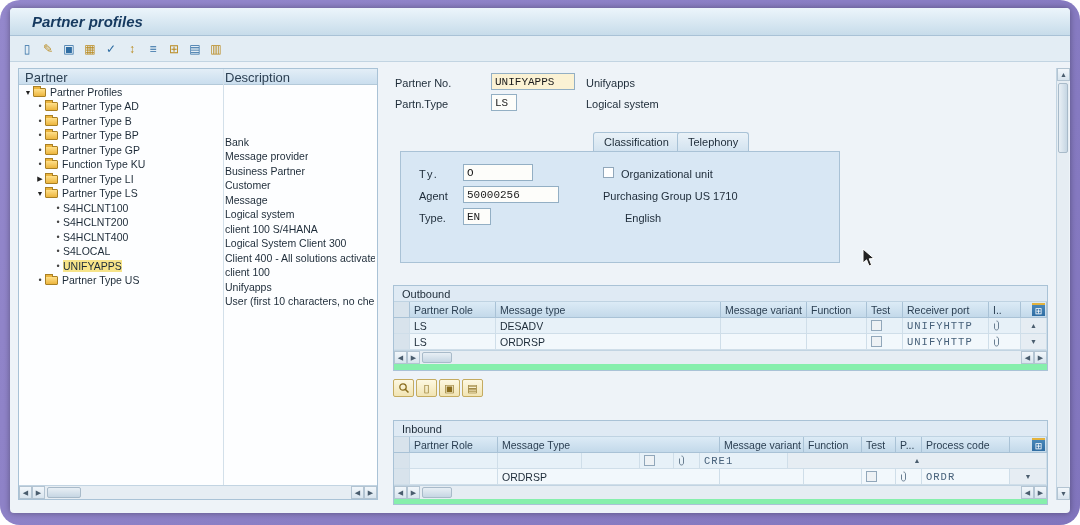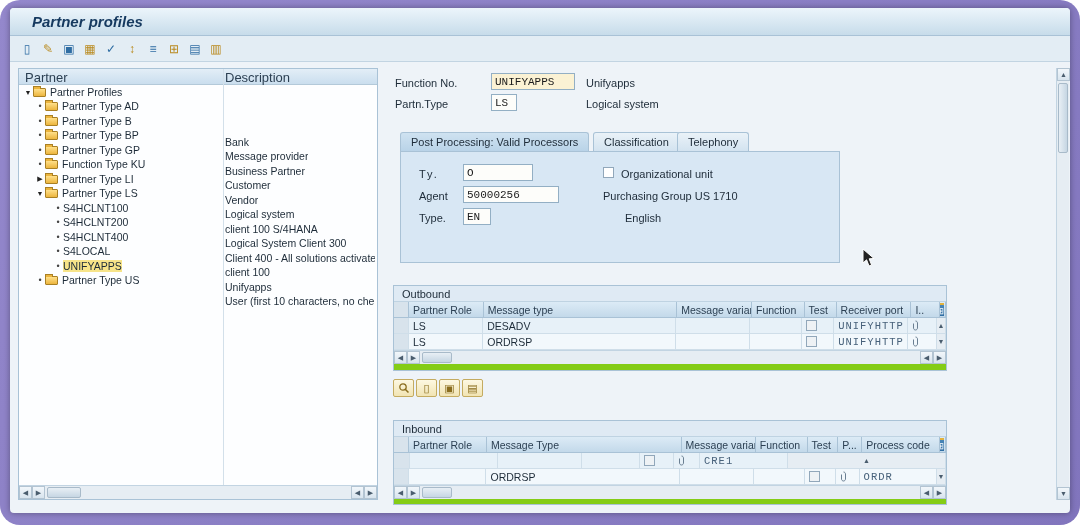--- a/index.html
+++ b/index.html
@@ -40,21 +40,21 @@
   .lbl { position:absolute; font-size:11px; color:#1d2b38; }
   .field { position:absolute; height:17px; background:#fdfdfa; border:1px solid #93afc4; font-family:"Liberation Mono", monospace; font-size:11px; color:#1a1a1a; display:flex; align-items:center; padding:0 3px; }
   .field.hl { background:#fbf2d4; }
 
   .tab { position:absolute; height:19px; padding:0 10px; font-size:11px; color:#1d2b38; border:1px solid #a9c2d6; border-bottom:none; background:linear-gradient(#eaf2f8,#d3e3f0); display:flex; align-items:center; border-radius:3px 3px 0 0; }
   .tab.active { background:linear-gradient(#cfe2f1,#b9d3e8); z-index:2; }
   .tabpanel { position:absolute; left:14px; top:83px; width:440px; height:112px; background:#d8e7f4; border:1px solid #a9c2d6; }
   .cb { width:11px; height:11px; background:#fff; border:1px solid #91a7ba; display:inline-block; }
   .cb.gray { background:#eef2f5; }
 
-  .group { position:absolute; left:7px; width:554px; background:#84cc16; border:1px solid #a9c2d6; }
+  .group { position:absolute; left:7px; width:655px; background:#86efac; border:1px solid #a9c2d6; }
   .gtitle { height:16px; background:#dfeaf4; border-bottom:1px solid #bfd3e2; font-size:11px; color:#1d2b38; display:flex; align-items:center; padding-left:8px; }
   .tblhead, .tblrow { display:flex; height:16px; }
   .hc { background:linear-gradient(#dcebf6,#c3d9ea); border-right:1px solid #a9c2d6; border-bottom:1px solid #a9c2d6; font-size:10.5px; color:#2b3f52; display:flex; align-items:center; padding:0 4px; white-space:nowrap; overflow:hidden; }
   .rc { border-right:1px solid #cfdee9; border-bottom:1px solid #cfdee9; font-size:10.5px; color:#1d2b38; display:flex; align-items:center; padding:0 4px; white-space:nowrap; overflow:hidden; }
   .rowa .rc { background:#e7f1f8; } .rowb .rc { background:#f2f8fc; }
   .selcell { background:#d8e3ec !important; }
   .mono { font-family:"Liberation Mono", monospace; color:#47617a; letter-spacing:1px; }
   .gridico { width:13px; height:13px; background:linear-gradient(#4a87b8,#2f6da3); border-top:2px solid #e3b23c; color:#fff; font-size:9px; display:flex; align-items:center; justify-content:center; }
   .actbtn { position:absolute; width:21px; height:18px; background:linear-gradient(#fdf8e2,#f1e4b4); border:1px solid #c4ab60; border-radius:2px; display:flex; align-items:center; justify-content:center; font-size:11px; color:#8a6d1f; }
   .cursor { position:absolute; z-index:50; }
@@ -122,21 +122,21 @@
     <div class="trow" style="top:88px;padding-left:16px">
       <span class="bullet">•</span>
           <span class="folder"></span>
       <span class="tlabel">Function Type KU</span>
       <span class="tdesc">Customer</span>
     </div>
     <div class="trow" style="top:103px;padding-left:16px">
       <span class="tw">▶</span>
           <span class="folder"></span>
       <span class="tlabel">Partner Type LI</span>
-      <span class="tdesc">Vendor</span>
+      <span class="tdesc">Message</span>
     </div>
     <div class="trow" style="top:117px;padding-left:16px">
       <span class="tw">▼</span>
           <span class="folder"></span>
       <span class="tlabel">Partner Type LS</span>
       <span class="tdesc">Logical system</span>
     </div>
     <div class="trow" style="top:132px;padding-left:34px">
       <span class="bullet">•</span>
       <span class="tlabel">S4HCLNT100</span>
@@ -174,35 +174,32 @@
       <span class="sa">▶</span>
       <span class="thumb" style="width:34px;margin-left:2px"></span>
       <span style="flex:1"></span>
       <span class="sa">◀</span>
       <span class="sa">▶</span>
     </div>
   </div>
 
   <div class="detail">
 
-    <span class="lbl" style="left:9px;top:9px">Function No.</span>
+    <span class="lbl" style="left:9px;top:9px">Partner No.</span>
     <div class="field hl" style="left:105px;top:5px;width:84px">
       <span>UNIFYAPPS</span>
     </div>
     <span class="lbl" style="left:200px;top:9px">Unifyapps</span>
 
     <span class="lbl" style="left:9px;top:30px">Partn.Type</span>
     <div class="field" style="left:105px;top:26px;width:26px">
       <span>LS</span>
     </div>
     <span class="lbl" style="left:200px;top:30px">Logical system</span>
 
-    <div class="tab active" style="left:14px;top:64px">
-      <span>Post Processing: Valid Processors</span>
-    </div>
     <div class="tab" style="left:207px;top:64px">
       <span>Classification</span>
     </div>
     <div class="tab" style="left:291px;top:64px">
       <span>Telephony</span>
     </div>
 
     <div class="tabpanel">
       <span class="lbl" style="left:18px;top:16px;letter-spacing:2px">Ty.</span>
       <div class="field" style="left:62px;top:12px;width:70px">

